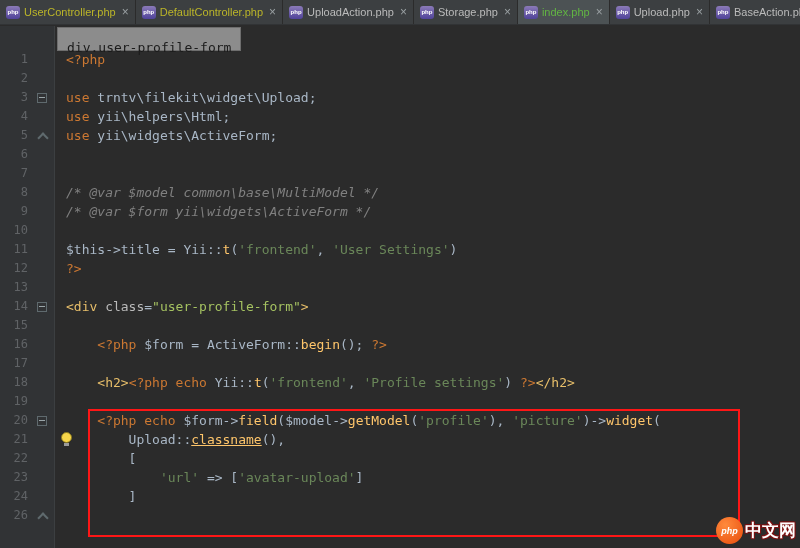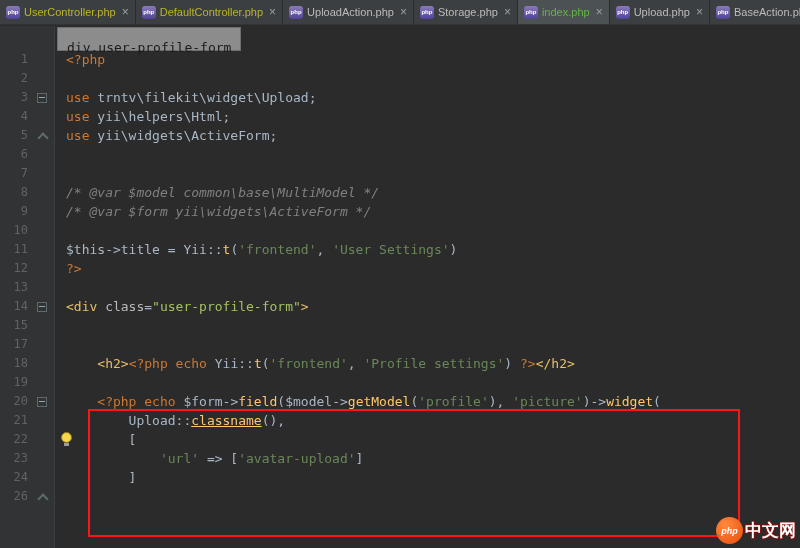--- a/index.html
+++ b/index.html
@@ -203,20 +203,25 @@
           <span class="ln">14</span>
           <span class="foldcell fold-start"></span>
           <span class="code"><span style="color: rgb(232, 191, 106); margin-top: 9px;">&lt;div </span><span style="color: rgb(186, 186, 186);">class</span><span style="color: rgb(169, 183, 198);">=</span><span style="color: rgb(165, 194, 97);">"user-profile-form"</span><span style="color: rgb(232, 191, 106);">&gt;</span></span>
         </div>
         <div class="line-row">
           <span class="ln">15</span>
           <span class="foldcell"></span>
           <span class="code"></span>
         </div>
         <div class="line-row">
+          <span class="ln">16</span>
+          <span class="foldcell"></span>
+          <span class="code"><span style="color: rgb(169, 183, 198);">    </span><span style="color: rgb(204, 120, 50);">&lt;?php </span><span style="color: rgb(169, 183, 198);">$form = ActiveForm::</span><span style="color: rgb(255, 198, 107);">begin</span><span style="color: rgb(169, 183, 198);">(); </span><span style="color: rgb(204, 120, 50);">?&gt;</span></span>
+        </div>
+        <div class="line-row">
           <span class="ln">17</span>
           <span class="foldcell"></span>
           <span class="code"></span>
         </div>
         <div class="line-row">
           <span class="ln">18</span>
           <span class="foldcell"></span>
           <span class="code"><span style="color: rgb(169, 183, 198);">    </span><span style="color: rgb(232, 191, 106);">&lt;h2&gt;</span><span style="color: rgb(204, 120, 50);">&lt;?php </span><span style="color: rgb(204, 120, 50);">echo </span><span style="color: rgb(169, 183, 198);">Yii::</span><span style="color: rgb(255, 198, 107);">t</span><span style="color: rgb(169, 183, 198);">(</span><span style="color: rgb(106, 135, 89);">'frontend'</span><span style="color: rgb(169, 183, 198);">, </span><span style="color: rgb(106, 135, 89);">'Profile settings'</span><span style="color: rgb(169, 183, 198);">) </span><span style="color: rgb(204, 120, 50);">?&gt;</span><span style="color: rgb(232, 191, 106);">&lt;/h2&gt;</span></span>
         </div>
         <div class="line-row">

